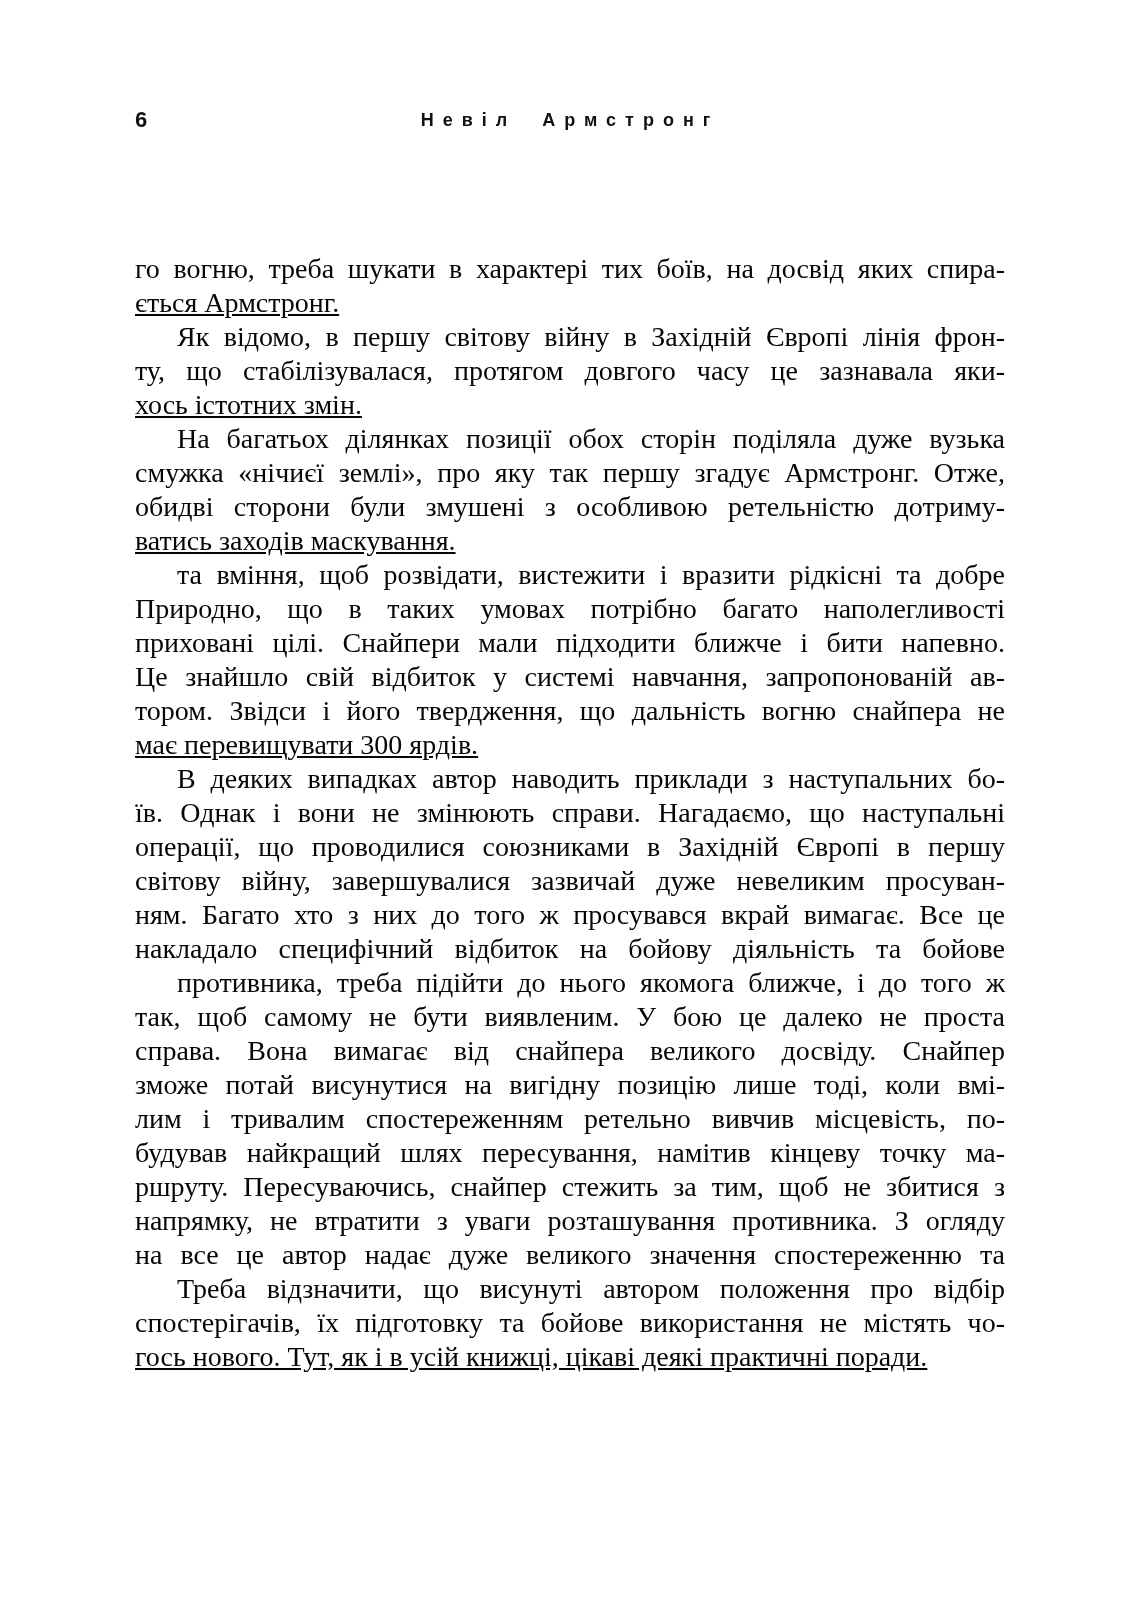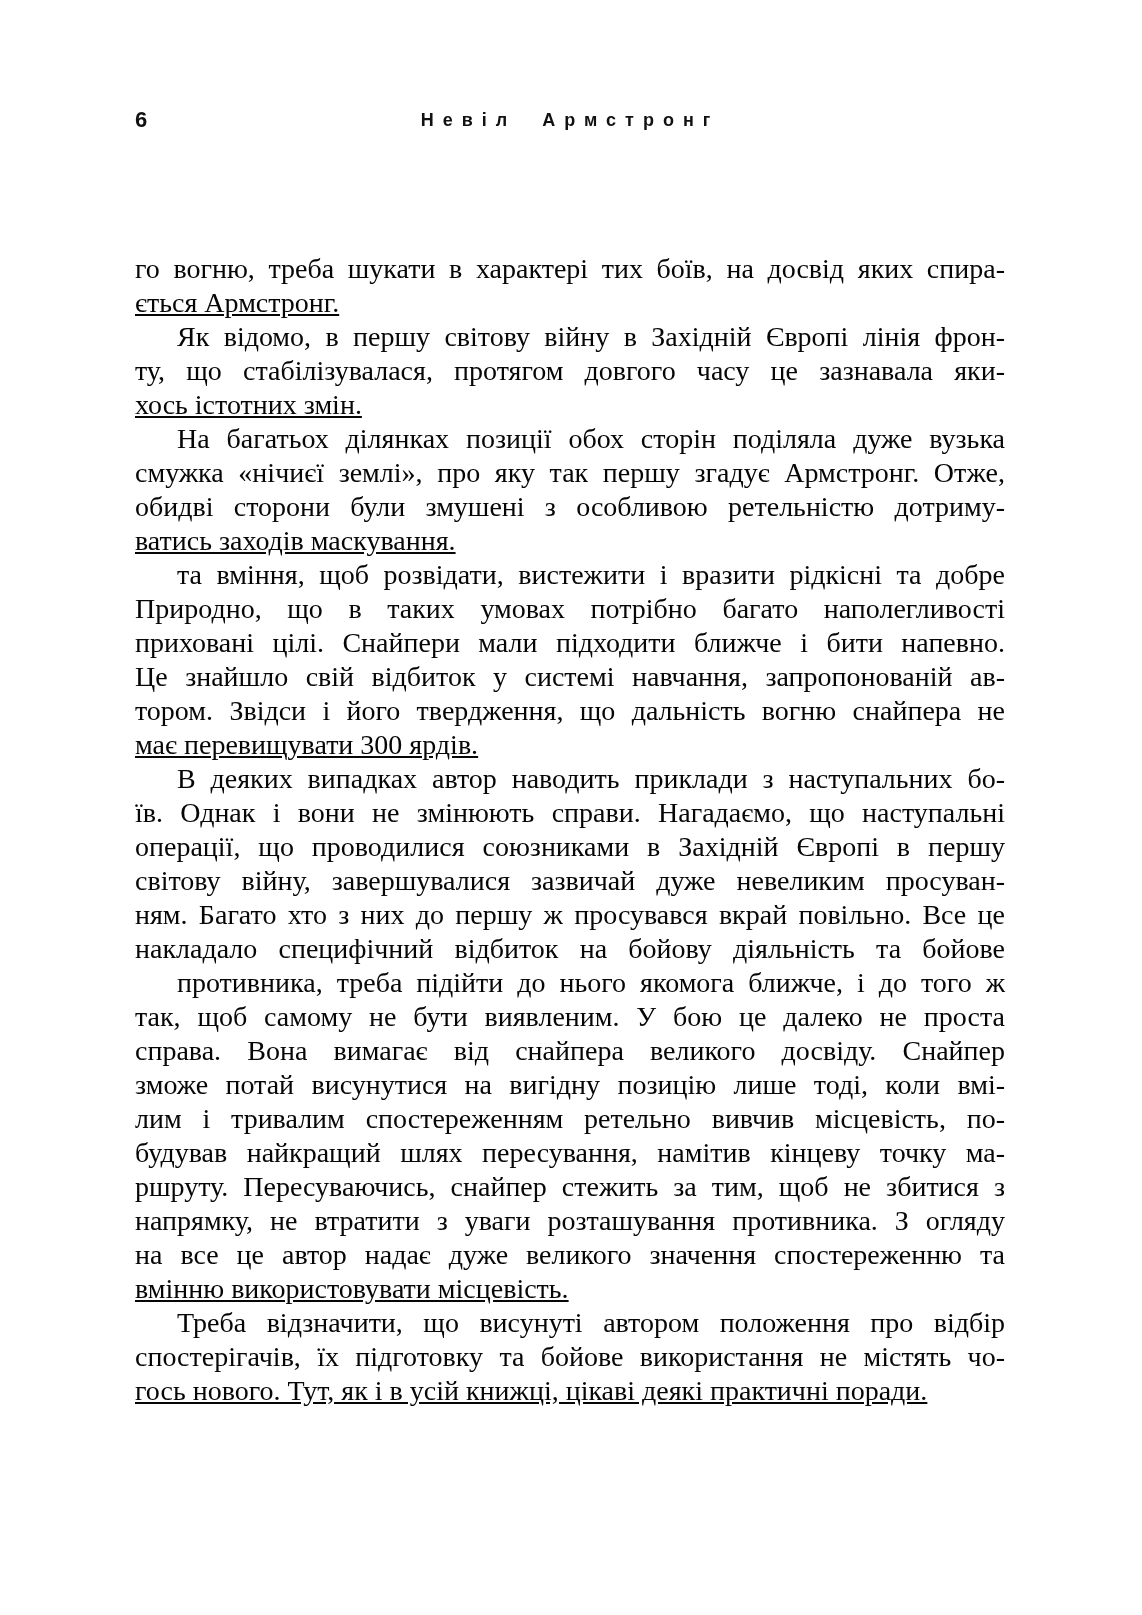--- a/index.html
+++ b/index.html
@@ -89,34 +89,33 @@
         <div class="line">приховані цілі. Снайпери мали підходити ближче і бити напевно.</div>
         <div class="line">Це знайшло свій відбиток у системі навчання, запропонованій ав-</div>
         <div class="line">тором. Звідси і його твердження, що дальність вогню снайпера не</div>
         <div class="line last">має перевищувати 300 ярдів.</div>
       </div>
       <div class="paragraph indent">
         <div class="line">В деяких випадках автор наводить приклади з наступальних бо-</div>
         <div class="line">їв. Однак і вони не змінюють справи. Нагадаємо, що наступальні</div>
         <div class="line">операції, що проводилися союзниками в Західній Європі в першу</div>
         <div class="line">світову війну, завершувалися зазвичай дуже невеликим просуван-</div>
-        <div class="line">ням. Багато хто з них до першу ж просувався вкрай повільно. Все це</div>
+        <div class="line">ням. Багато хто з них до того ж просувався вкрай вимагає. Все це</div>
         <div class="line">накладало специфічний відбиток на бойову діяльність та бойове</div>
       </div>
       <div class="paragraph indent">
         <div class="line">противника, треба підійти до нього якомога ближче, і до того ж</div>
         <div class="line">так, щоб самому не бути виявленим. У бою це далеко не проста</div>
         <div class="line">справа. Вона вимагає від снайпера великого досвіду. Снайпер</div>
         <div class="line">зможе потай висунутися на вигідну позицію лише тоді, коли вмі-</div>
         <div class="line">лим і тривалим спостереженням ретельно вивчив місцевість, по-</div>
         <div class="line">будував найкращий шлях пересування, намітив кінцеву точку ма-</div>
         <div class="line">ршруту. Пересуваючись, снайпер стежить за тим, щоб не збитися з</div>
         <div class="line">напрямку, не втратити з уваги розташування противника. З огляду</div>
         <div class="line">на все це автор надає дуже великого значення спостереженню та</div>
-        <div class="line last">вмінню використовувати місцевість.</div>
       </div>
       <div class="paragraph indent">
         <div class="line">Треба відзначити, що висунуті автором положення про відбір</div>
         <div class="line">спостерігачів, їх підготовку та бойове використання не містять чо-</div>
         <div class="line last">гось нового. Тут, як і в усій книжці, цікаві деякі практичні поради.</div>
       </div>
     </main>
 </div>
 
 </body></html>

